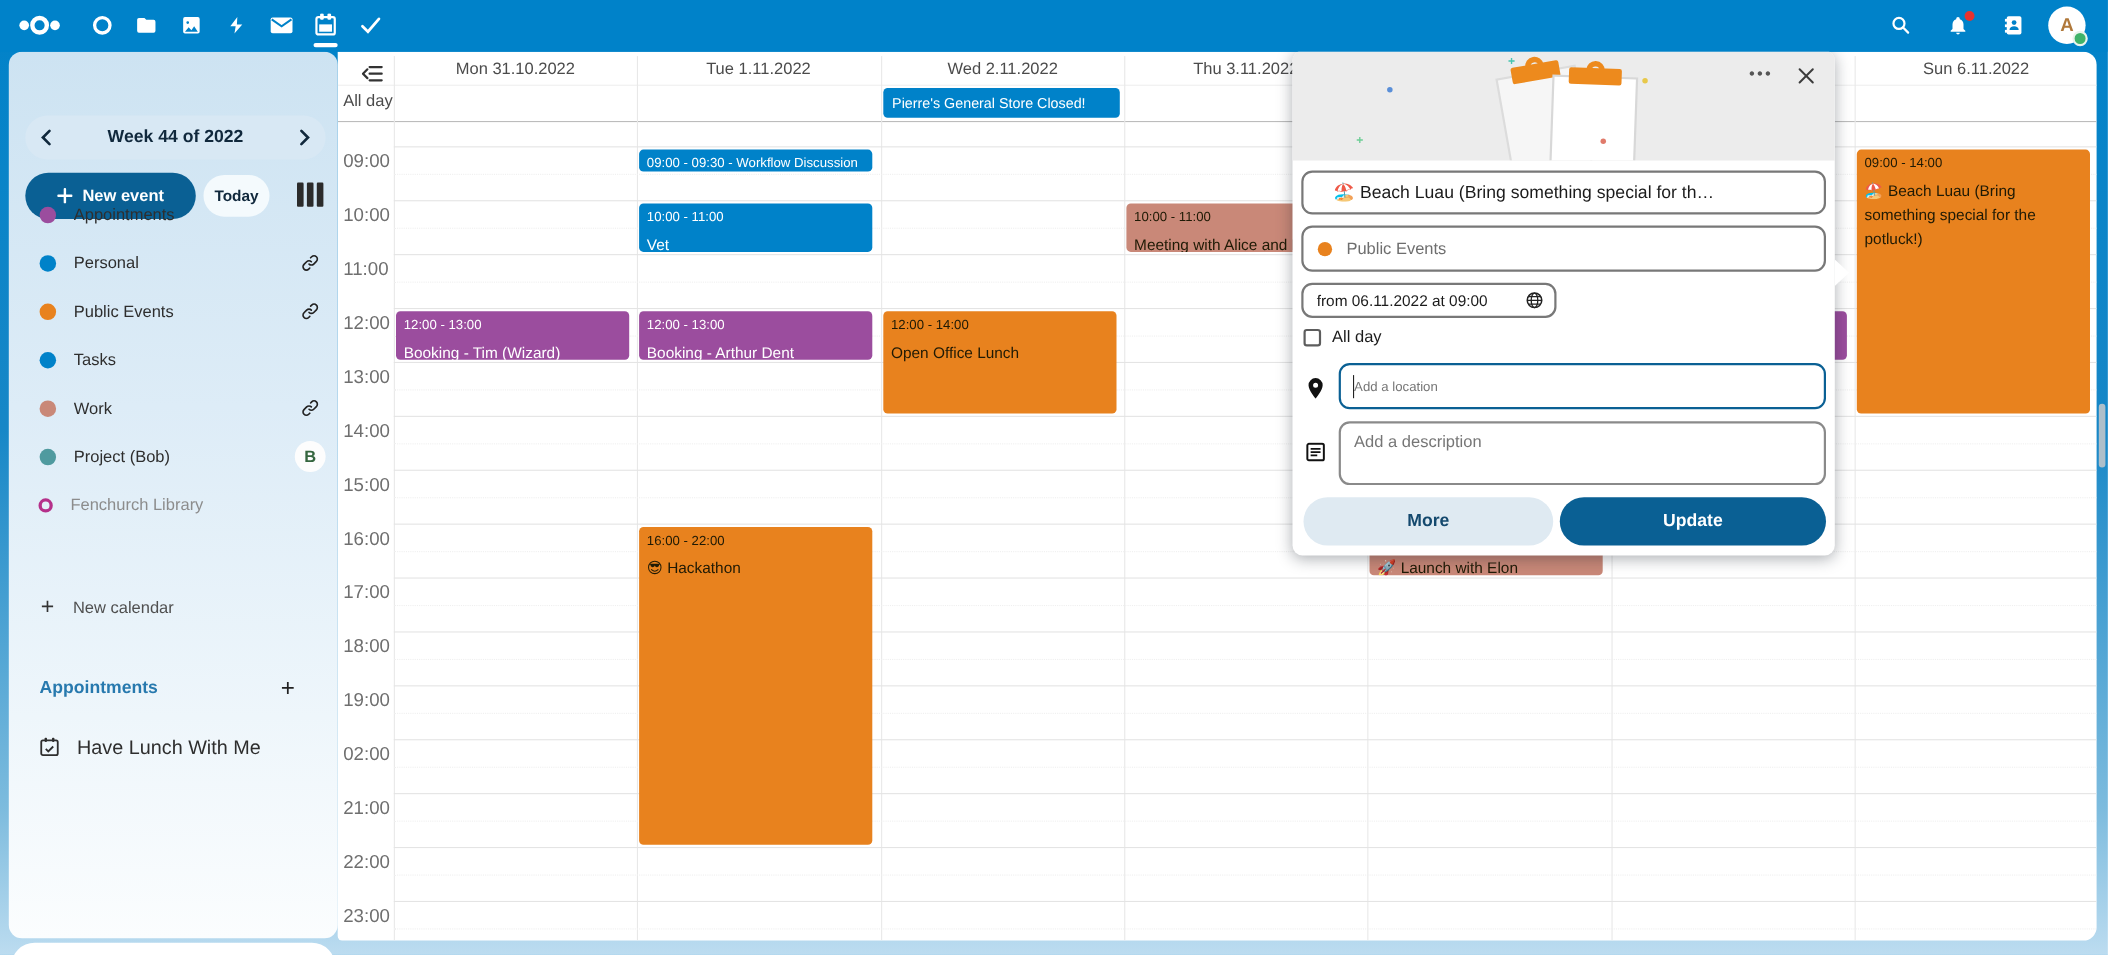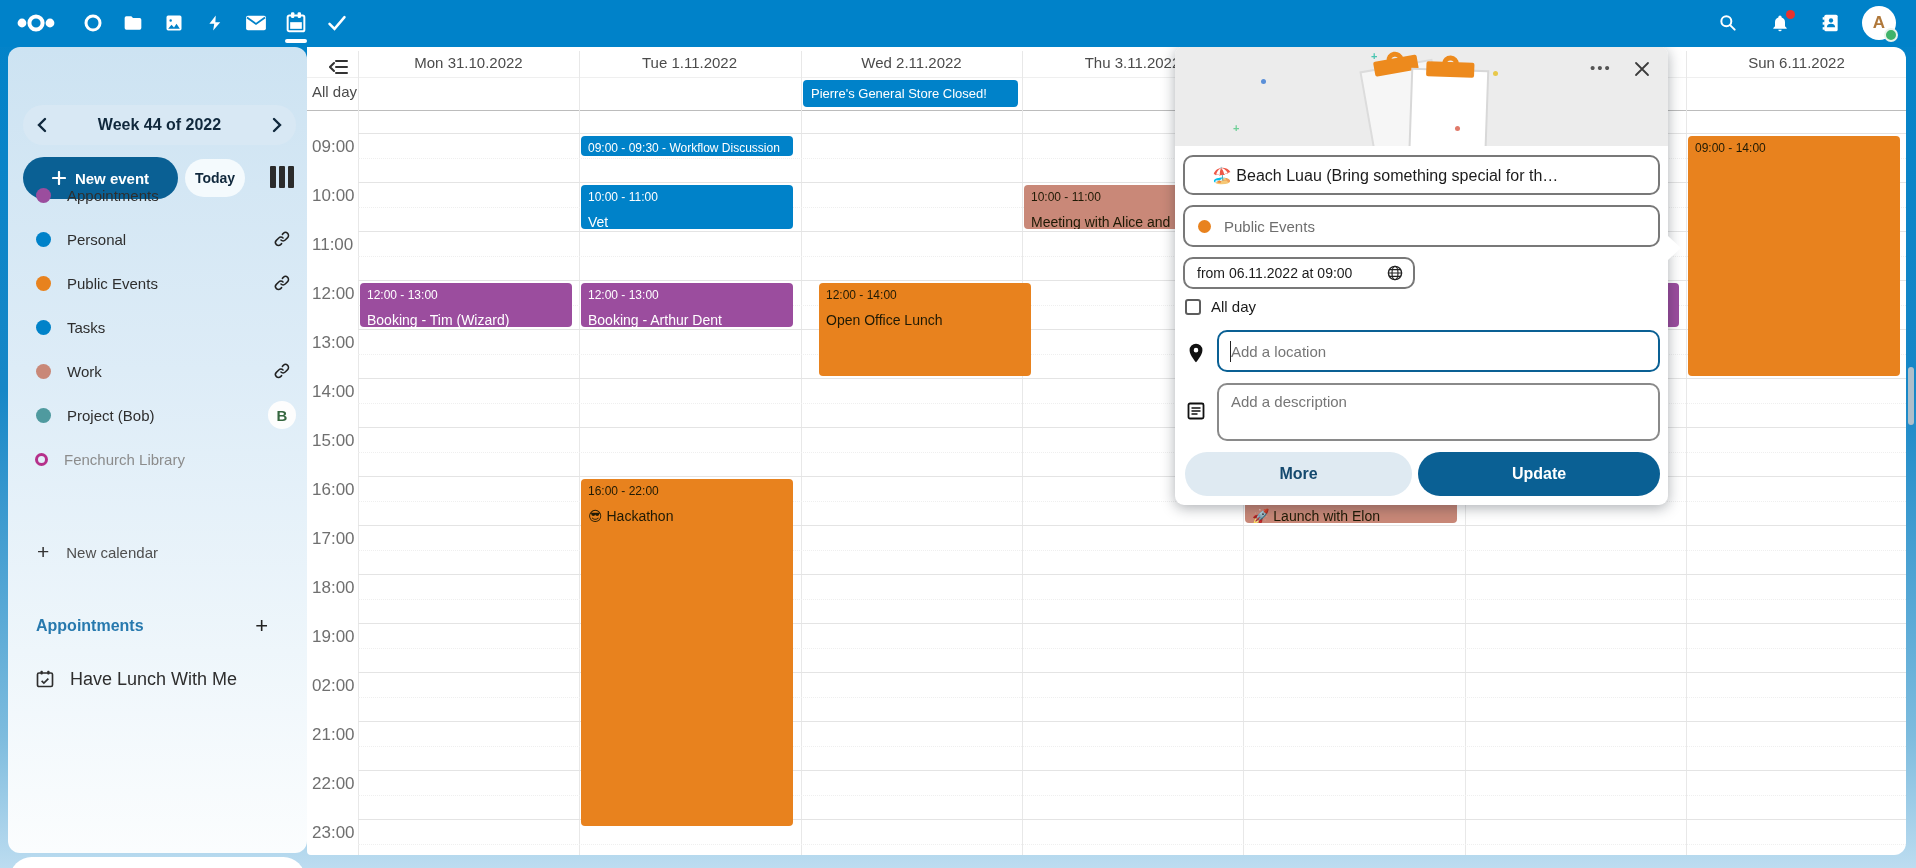--- a/index.html
+++ b/index.html
@@ -93,21 +93,21 @@
   #cal-select-label { margin-left:13px; font-size:15px; color:#6e6e6e; }
   .dt-field { display:flex; align-items:center; justify-content:space-between; padding:0 10px 0 12px;
     font-size:14px; color:#1b1b1b; height:32px; top:211px; }
   #from-field { left:8px; width:232px; }
   #to-field { left:253px; width:232px; }
   #allday-row { position:absolute; left:10px; top:252px; display:flex; align-items:center; }
   #allday-check { width:16px; height:16px; border:2px solid #5d5d5d; border-radius:3px; background:#fff; }
   #allday-text { margin-left:10px; font-size:15px; color:#1b1b1b; }
   #loc-icon { position:absolute; left:12px; top:297px; }
   #location-input { position:absolute; left:42px; top:284px; width:443px; height:42px; border:2px solid #0a6094; border-radius:10px;
-    font-size:15px; color:#1b1b1b; padding:0 12px; outline:none; font-family:"Liberation Sans","DejaVu Sans",sans-serif; }
+    font-size:12px; color:#1b1b1b; padding:0 12px; outline:none; font-family:"Liberation Sans","DejaVu Sans",sans-serif; }
   #location-input::placeholder { color:#767676; opacity:1; }
   #loc-caret { position:absolute; left:55px; top:295px; width:1px; height:21px; background:#222; z-index:2; }
   #desc-icon { position:absolute; left:12px; top:356px; }
   #description-input { position:absolute; left:42px; top:337px; width:443px; height:58px; border:2px solid #8a8a8a; border-radius:10px;
     font-size:15px; color:#1b1b1b; padding:8px 12px; resize:none; outline:none; font-family:"Liberation Sans","DejaVu Sans",sans-serif; }
   #description-input::placeholder { color:#767676; opacity:1; }
   #more-btn { position:absolute; left:10px; top:406px; width:227px; height:44px; border-radius:22px; background:#dfeaf2;
     color:#14496e; font-size:16px; font-weight:bold; display:flex; align-items:center; justify-content:center; }
   #update-btn { position:absolute; left:243px; top:406px; width:242px; height:44px; border-radius:22px; background:#0a6094;
     color:#ffffff; font-size:16px; font-weight:bold; display:flex; align-items:center; justify-content:center; }
@@ -375,43 +375,44 @@
         <div class="ev-time">12:00 - 13:00</div>
         <div class="ev-title">Booking - Tim (Wizard)</div>
       </div>
       <div class="event txt-light" style="left: 274px; width: 212px; top: 89px; height: 19.5px; background: rgb(0, 130, 201);">
         <div class="ev-time">09:00 - 09:30 - Workflow Discussion</div>
       </div>
       <div class="event txt-light" style="left: 274px; width: 212px; top: 138px; height: 44px; background: rgb(0, 130, 201);">
         <div class="ev-time">10:00 - 11:00</div>
         <div class="ev-title">Vet</div>
       </div>
-      <div class="event txt-dark" style="left: 274px; width: 212px; top: 432px; height: 347px; background: rgb(232, 130, 30);">
+      <div class="event txt-dark" style="left: 274px; width: 212px; top: 432px; height: 289px; background: rgb(232, 130, 30);">
         <div class="ev-time">16:00 - 22:00</div>
         <div class="ev-title">😎 Hackathon</div>
       </div>
       <div class="event txt-light" style="left: 274px; width: 212px; top: 236px; height: 44px; background: rgb(155, 77, 158);">
         <div class="ev-time">12:00 - 13:00</div>
         <div class="ev-title">Booking - Arthur Dent</div>
       </div>
-      <div class="event txt-dark" style="left: 512px; width: 212px; top: 236px; height: 93px; background: rgb(232, 130, 30);">
+      <div class="event txt-dark" style="left: 496px; width: 212px; top: 236px; height: 93px; background: rgb(232, 130, 30);">
         <div class="ev-time">12:00 - 14:00</div>
         <div class="ev-title">Open Office Lunch</div>
       </div>
       <div class="event txt-dark" style="left: 717px; width: 212px; top: 138px; height: 44px; background: rgb(201, 136, 120);">
         <div class="ev-time">10:00 - 11:00</div>
         <div class="ev-title">Meeting with Alice and B</div>
       </div>
       <div class="event txt-dark" style="left: 938px; width: 212px; top: 432px; height: 44px; background: rgb(201, 136, 120);">
         <div class="ev-time">16:00 - 17:00</div>
         <div class="ev-title">🚀 Launch with Elon</div>
       </div>
       <div class="event txt-light" style="left: 1160px; width: 212px; top: 236px; height: 44px; background: rgb(155, 77, 158);"></div>
       <div class="event txt-dark" style="left: 1381px; width: 212px; top: 89px; height: 240px; background: rgb(232, 130, 30);">
         <div class="ev-time">09:00 - 14:00</div>
+        <div class="ev-title">🏖️ Beach Luau (Bring something special for the potluck!)</div>
       </div>
     </div>
 </div>
 <div id="right-scrollbar"></div>
 
 <div id="popup">
   <div id="popup-arrow"></div>
   <div id="popup-head">
     <div id="popup-illustration">
       <svg width="200" height="100" viewBox="0 0 200 100">

